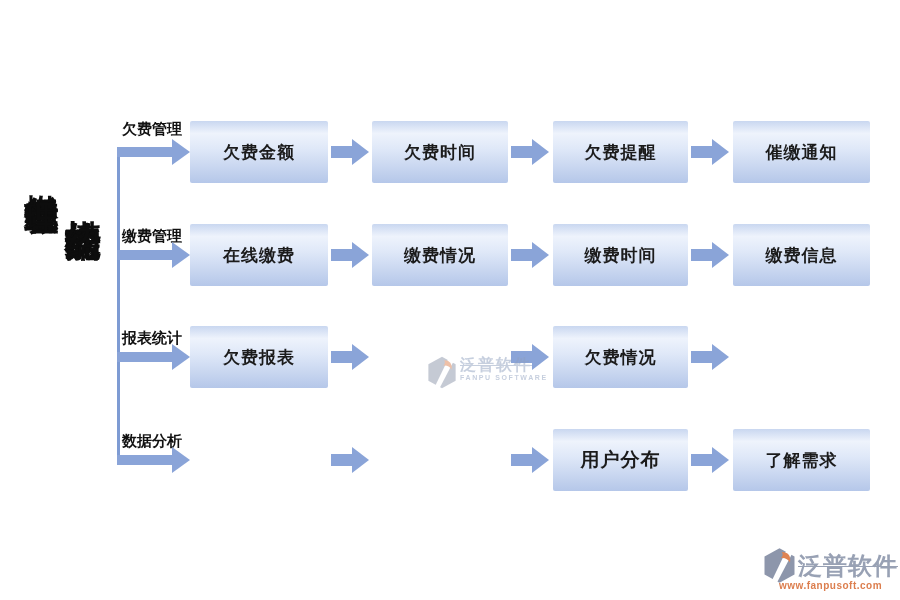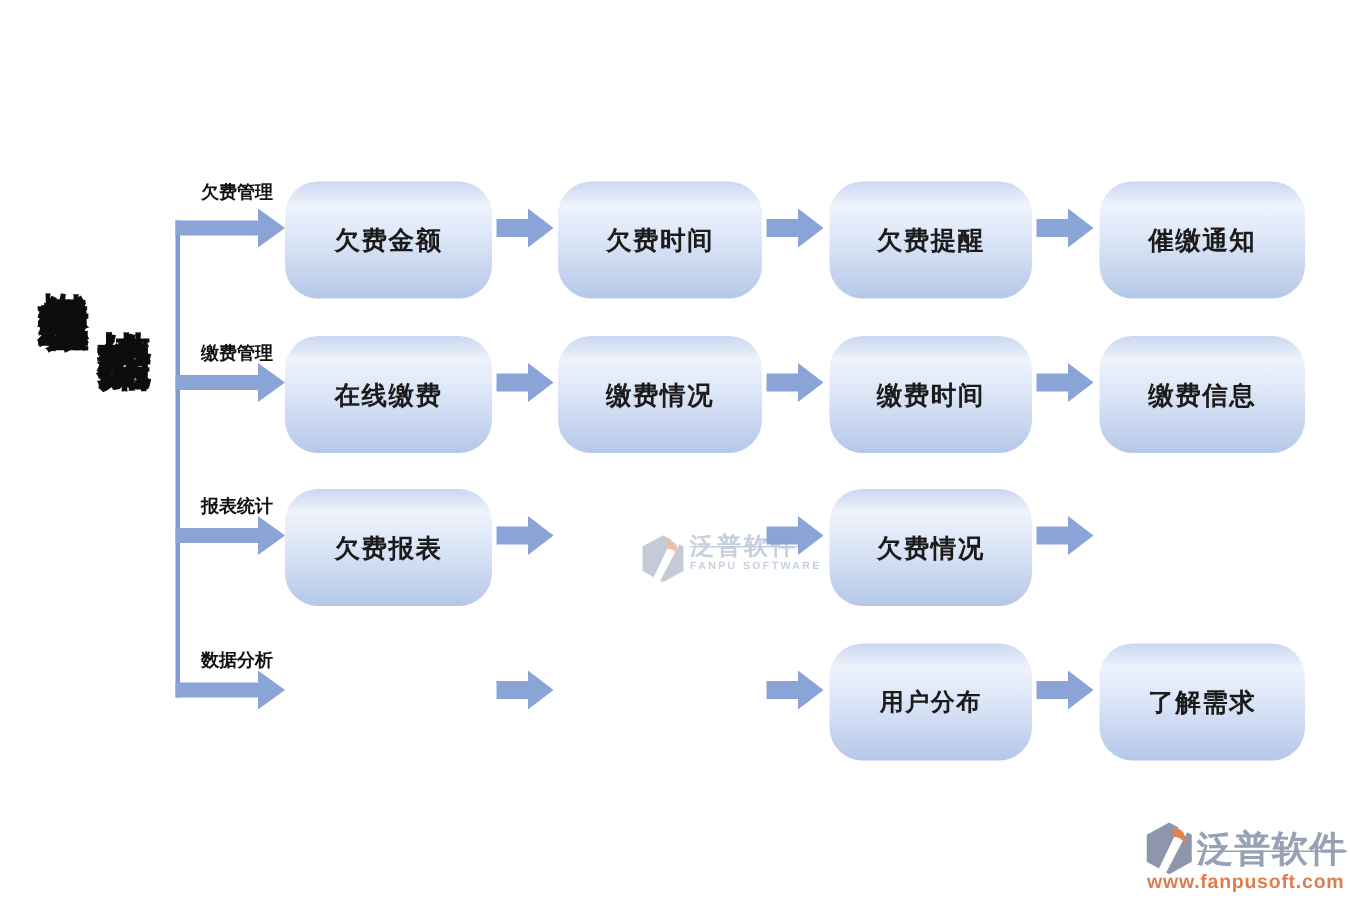--- a/index.html
+++ b/index.html
@@ -10,21 +10,21 @@
   .vtitle{position:absolute;writing-mode:vertical-lr;text-orientation:upright;
           font-weight:700;color:#0d0d0d;font-family:"Liberation Serif", serif;}
   .vtitle.t1{left:18px;top:168px;font-size:34px;letter-spacing:1px;}
   .vtitle.t2{left:58px;top:191px;font-size:36px;letter-spacing:1px;}
 
   
   .trunk{position:absolute;left:117px;top:147px;width:3px;height:318px;
          background:var(--connector,#7e9bd3);}
 
   
-  .branch-label{position:absolute;left:122px;font-size:12px;font-weight:600;color:#111;white-space:nowrap;margin-left:12px;}
+  .branch-label{position:absolute;left:122px;font-size:15px;font-weight:600;color:#111;white-space:nowrap;}
   .bl1{top:120px}.bl2{top:227px}.bl3{top:329px}.bl4{top:432px}
 
   
   .branch-arrow{position:absolute;left:117px;width:73px;height:26px;}
   .branch-arrow::before{content:"";position:absolute;left:0;top:8px;width:56px;height:10px;
                         background:var(--arrow,#8aa4d8);}
   .branch-arrow::after{content:"";position:absolute;left:55px;top:0;width:0;height:0;
                        border-left:18px solid var(--arrow,#8aa4d8);
                        border-top:13px solid transparent;border-bottom:13px solid transparent;}
   .ba1{top:139px}.ba2{top:242px}.ba3{top:344px}.ba4{top:447px}
@@ -33,42 +33,42 @@
   .flow-arrow{position:absolute;width:38px;height:26px;}
   .flow-arrow::before{content:"";position:absolute;left:0;top:7px;width:22px;height:12px;
                       background:var(--arrow,#8aa4d8);}
   .flow-arrow::after{content:"";position:absolute;left:21px;top:0;width:0;height:0;
                      border-left:17px solid var(--arrow,#8aa4d8);
                      border-top:13px solid transparent;border-bottom:13px solid transparent;}
   .g1{left:331px}.g2{left:511px}.g3{left:691px}
   .fr1{top:139px}.fr2{top:242px}.fr3{top:344px}.fr4{top:447px}
 
   
-  .box{position:absolute;height:78px;border-radius:22px;display:flex;align-items:center;justify-content:center;
+  .box{position:absolute;height:62px;border-radius:2px;display:flex;align-items:center;justify-content:center;
        font-size:17px;font-weight:600;color:var(--box-text,#1b1b1b);letter-spacing:1px;
        background:linear-gradient(180deg,var(--box-gradient-top,#c9d7f0) 0%,
                   var(--box-gradient-light,#eef3fc) 20%, #dfe8f8 45%,
                   var(--box-gradient-bottom,#b5c7e9) 100%);}
   .c1{left:190px;width:138px}.c2{left:372px;width:136px}.c3{left:553px;width:135px}.c4{left:733px;width:137px}
   .r1{top:121px}.r2{top:224px}.r3{top:326px}.r4{top:429px}
-  .box.big{font-size:16px;font-weight:700;letter-spacing:1px;}
+  .box.big{font-size:19px;font-weight:700;letter-spacing:1px;}
 
   
   .wm-center{position:absolute;left:427px;top:356px;display:flex;align-items:flex-start;gap:3px;opacity:0.5;}
   .wm-center .logo{width:30px;height:33px;}
   .wm-center .brand{font-size:16px;font-weight:700;color:var(--watermark-blue,#8fa0bf);
                     letter-spacing:2px;line-height:1.15;text-decoration:line-through;text-decoration-thickness:1px;}
   .wm-center .sub{font-size:7px;font-weight:700;color:var(--watermark-blue,#8fa0bf);letter-spacing:1.6px;}
 
   .wm-corner{position:absolute;left:763px;top:547px;}
   .wm-corner .row{display:flex;align-items:center;gap:2px;}
   .wm-corner .logo{width:33px;height:37px;}
   .wm-corner .brand{font-size:24px;font-weight:700;color:var(--watermark-gray,#98a1b4);
                     letter-spacing:1px;text-decoration:line-through;text-decoration-thickness:1px;}
-  .wm-corner .url{font-size:13px;font-weight:700;color:var(--watermark-orange,#dc7e4e);
+  .wm-corner .url{font-size:10px;font-weight:700;color:var(--watermark-orange,#dc7e4e);
                   margin-top:-4px;text-align:center;letter-spacing:0.5px;}
 </style>
 </head>
 <body>
 
 <div class="stage">
 
   <div class="vtitle t1">燃气行业收缴管理</div>
   <div class="vtitle t2">模块的功能介绍</div>
 

